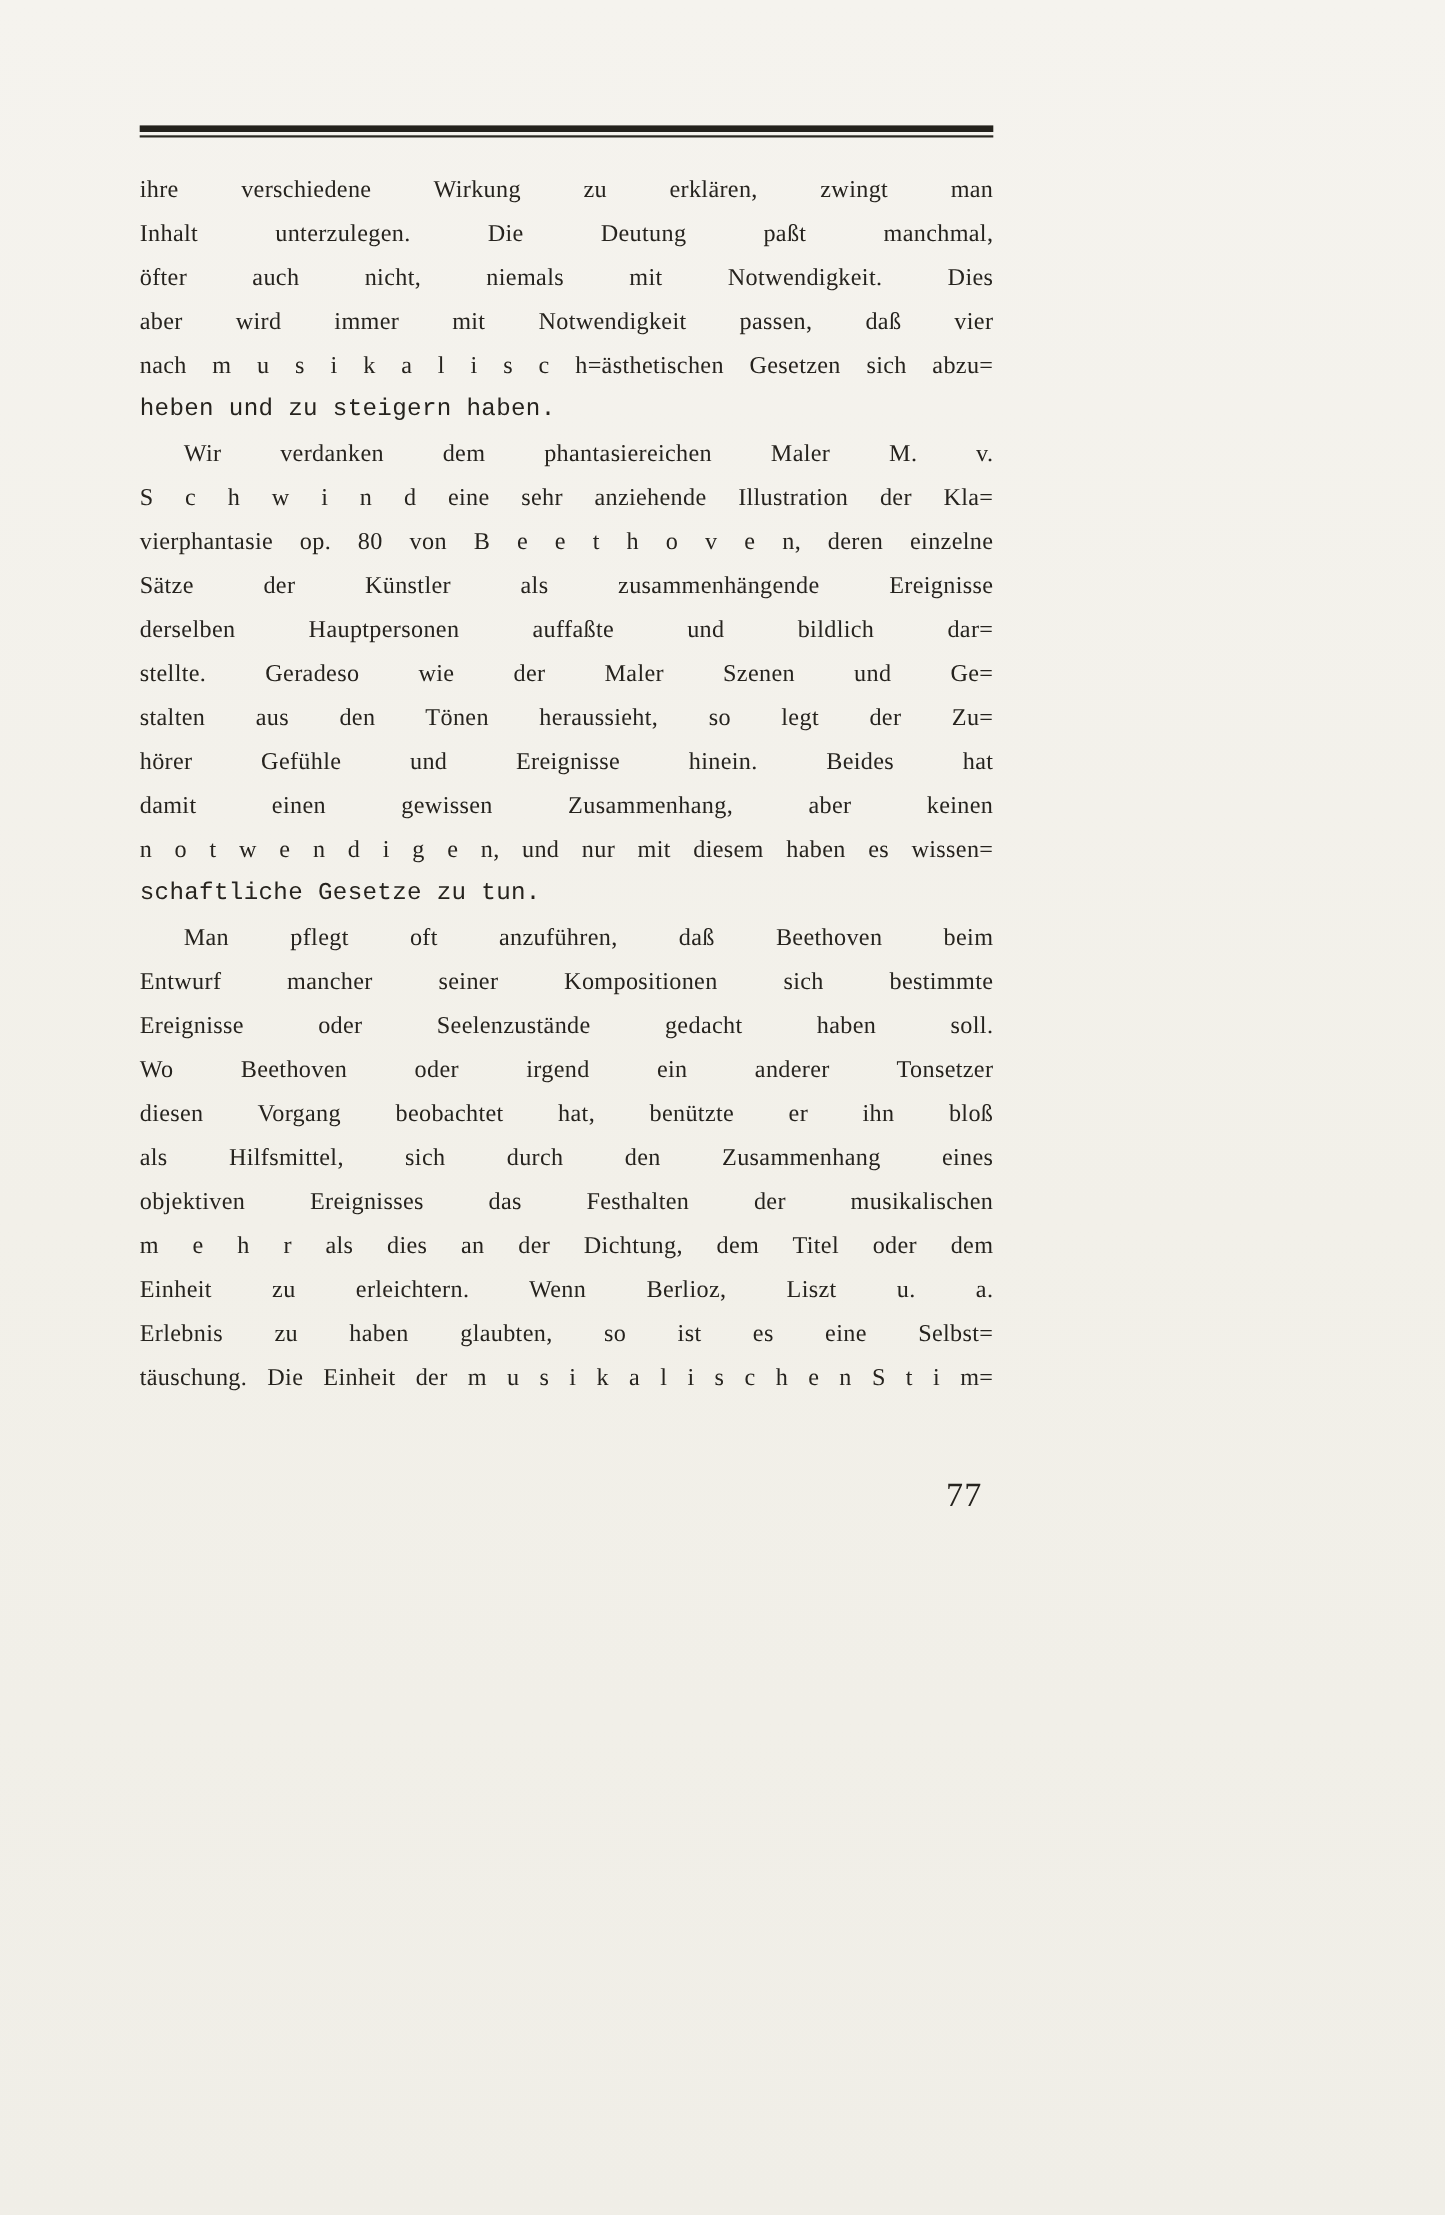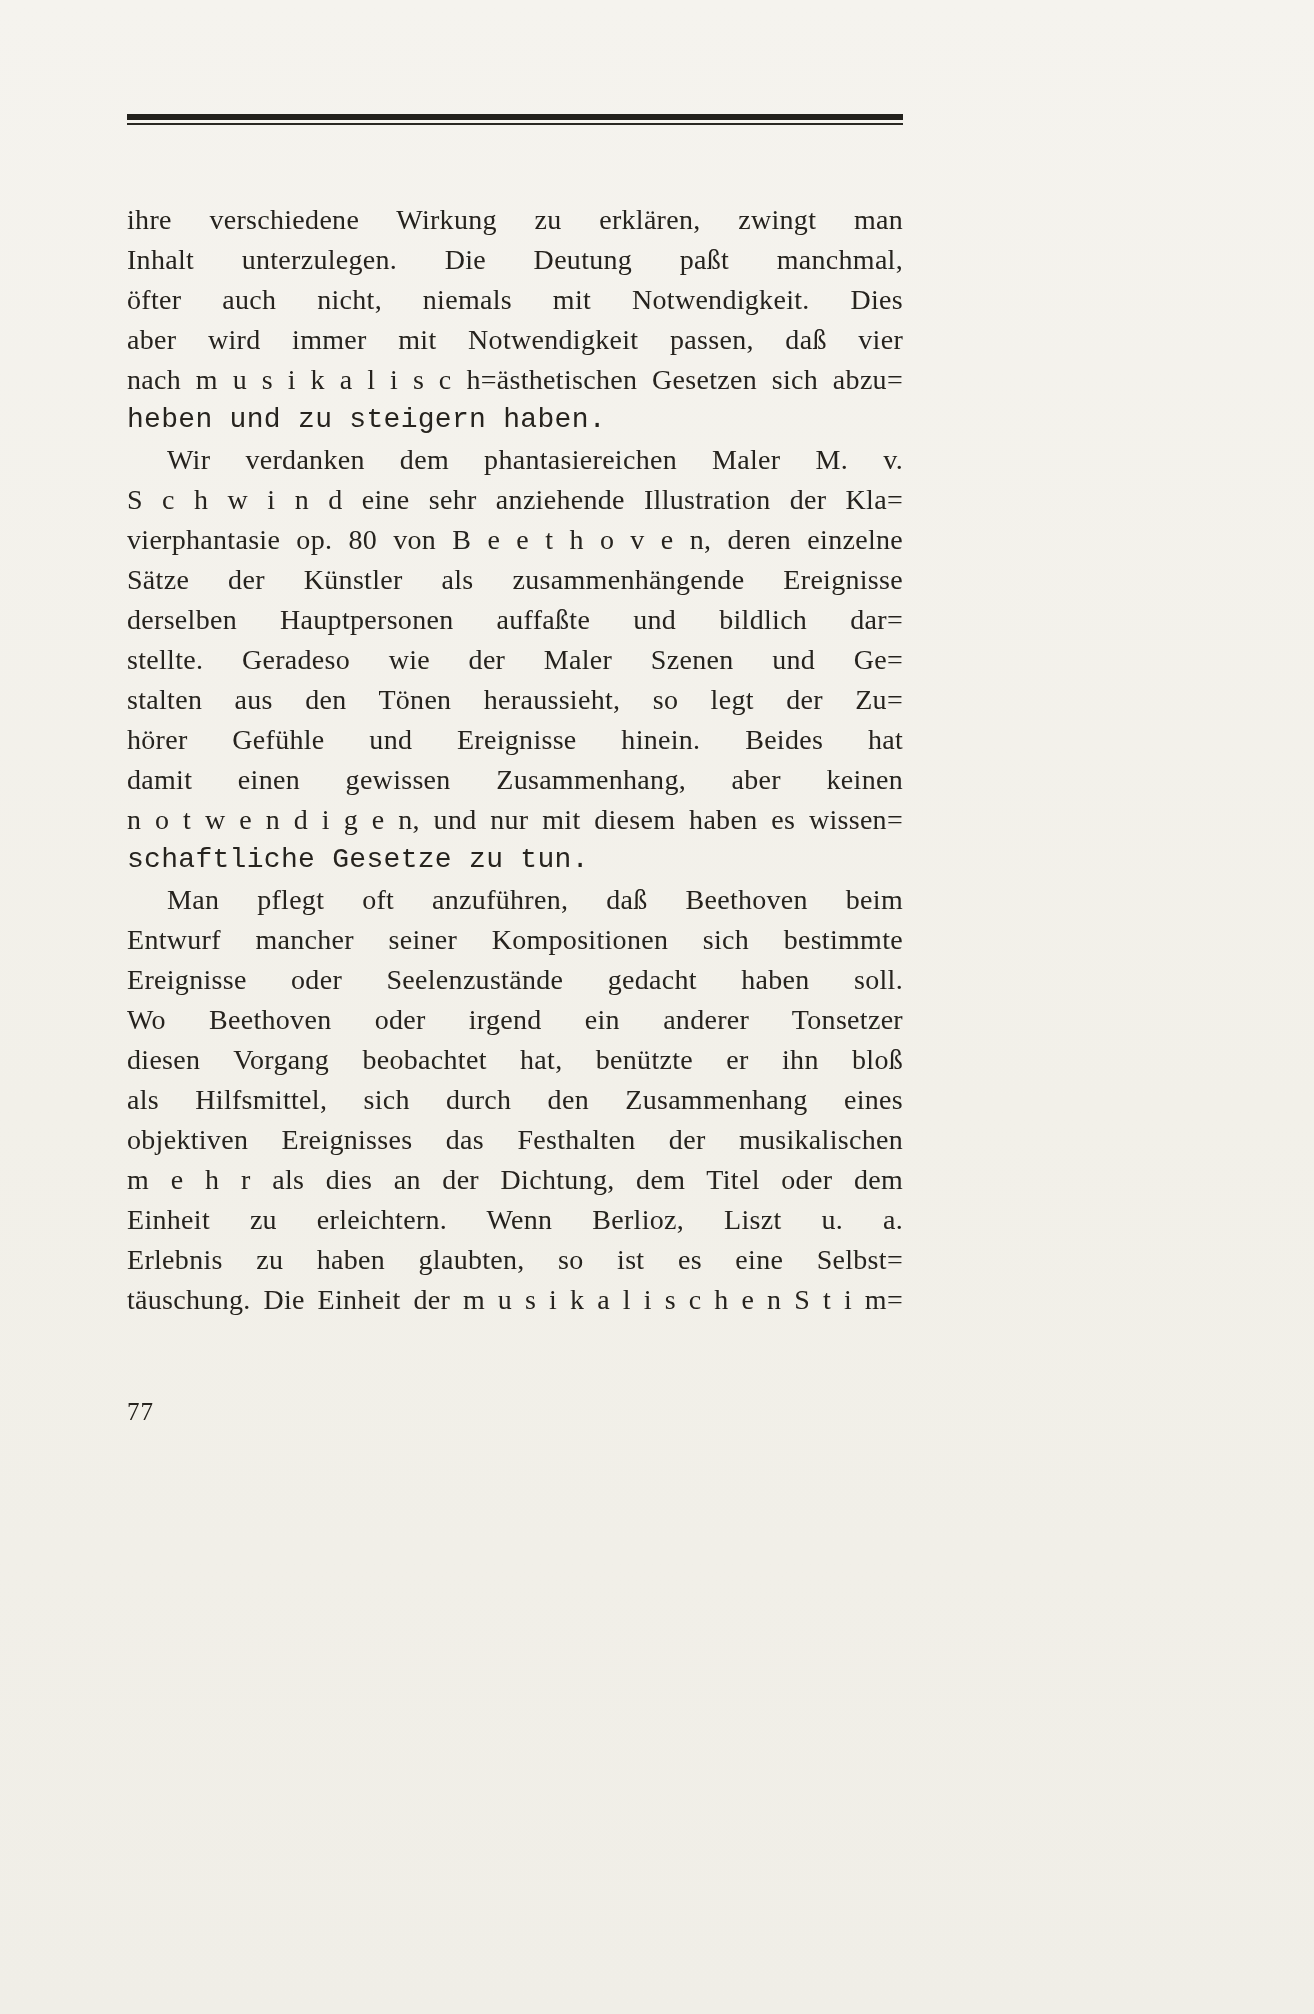--- a/index.html
+++ b/index.html
@@ -33,48 +33,48 @@
   .rule-thin {
     margin-top: 3px;
     height: 2px;
     background: #2a2822;
   }
   .text-block {
     position: absolute;
     left: 127px;
     top: 152px;
     width: 776px;
-    font-size: 28px;
+    font-size: 22px;
     line-height: 40px;
     letter-spacing: 0.3px;
-    margin-top: 48px;
   }
   .paragraph {
     margin: 0;
   }
   .line {
     text-align: justify;
     text-align-last: justify;
     white-space: normal;
   }
   .line.indent {
     text-indent: 40px;
   }
   .line.last {
     text-align-last: left;
     font-family: Liberation Mono, monospace;
   }
   .page-number {
     position: absolute;
     left: 127px;
-    top: 1398px;
+    top: 1341px;
     width: 776px;
+    text-align: right;
     padding-right: 10px;
     box-sizing: border-box;
-    font-size: 25px;
+    font-size: 31px;
     letter-spacing: 1px;
     color: #26231e;
   }
 </style>
 </head>
 <body>
 
 <div class="page">
   <div class="top-rule">
     <div class="rule-thick"></div>

